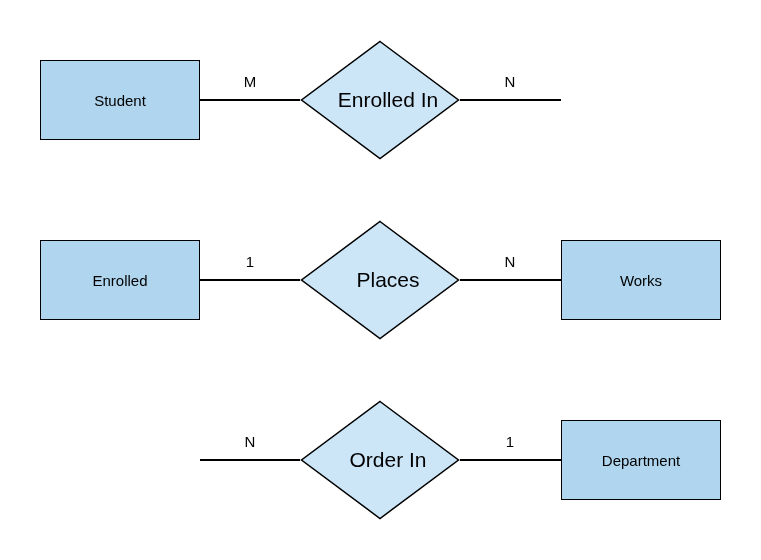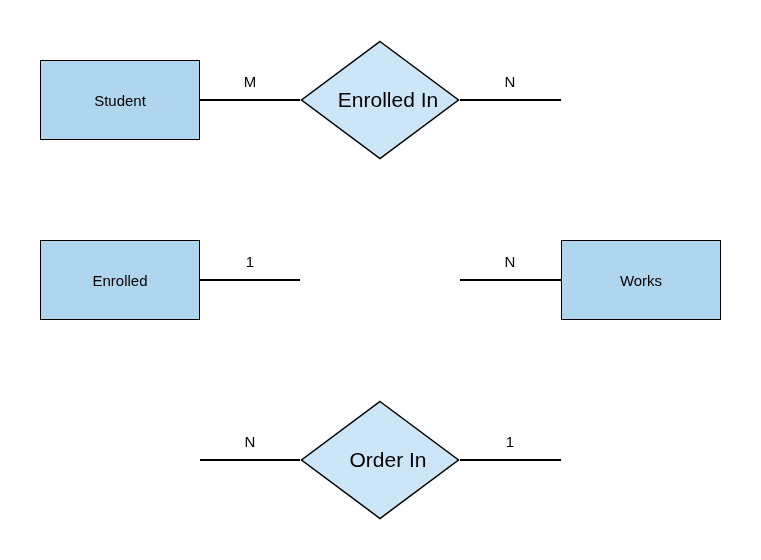--- a/index.html
+++ b/index.html
@@ -113,33 +113,42 @@
     <div class="cardinality cardinality-right">N</div>
     <div class="connector connector-right"></div>
   </div>
 
   <div class="row row-2">
     <div class="entity entity-left">
       <span>Enrolled</span>
     </div>
     <div class="connector connector-left"></div>
     <div class="cardinality cardinality-left">1</div>
+    <div class="diamond-wrap">
+      <svg width="160" height="120" viewBox="0 0 160 120">
+        <polygon class="diamond-shape" points="80,1.5 158.5,60 80,118.5 1.5,60"></polygon>
+      </svg>
+      <div class="diamond-label">Places</div>
+    </div>
     <div class="cardinality cardinality-right">N</div>
     <div class="connector connector-right"></div>
     <div class="entity entity-right">
       <span>Works</span>
     </div>
   </div>
 
   <div class="row row-3">
     <div class="connector connector-left"></div>
     <div class="cardinality cardinality-left">N</div>
     <div class="diamond-wrap">
       <svg width="160" height="120" viewBox="0 0 160 120">
         <polygon class="diamond-shape" points="80,1.5 158.5,60 80,118.5 1.5,60"></polygon>
       </svg>
       <div class="diamond-label">Order In</div>
     </div>
     <div class="cardinality cardinality-right">1</div>
     <div class="connector connector-right"></div>
+    <div class="entity entity-right">
+      <span>Department</span>
+    </div>
   </div>
 
 </div>
 
 </body></html>

